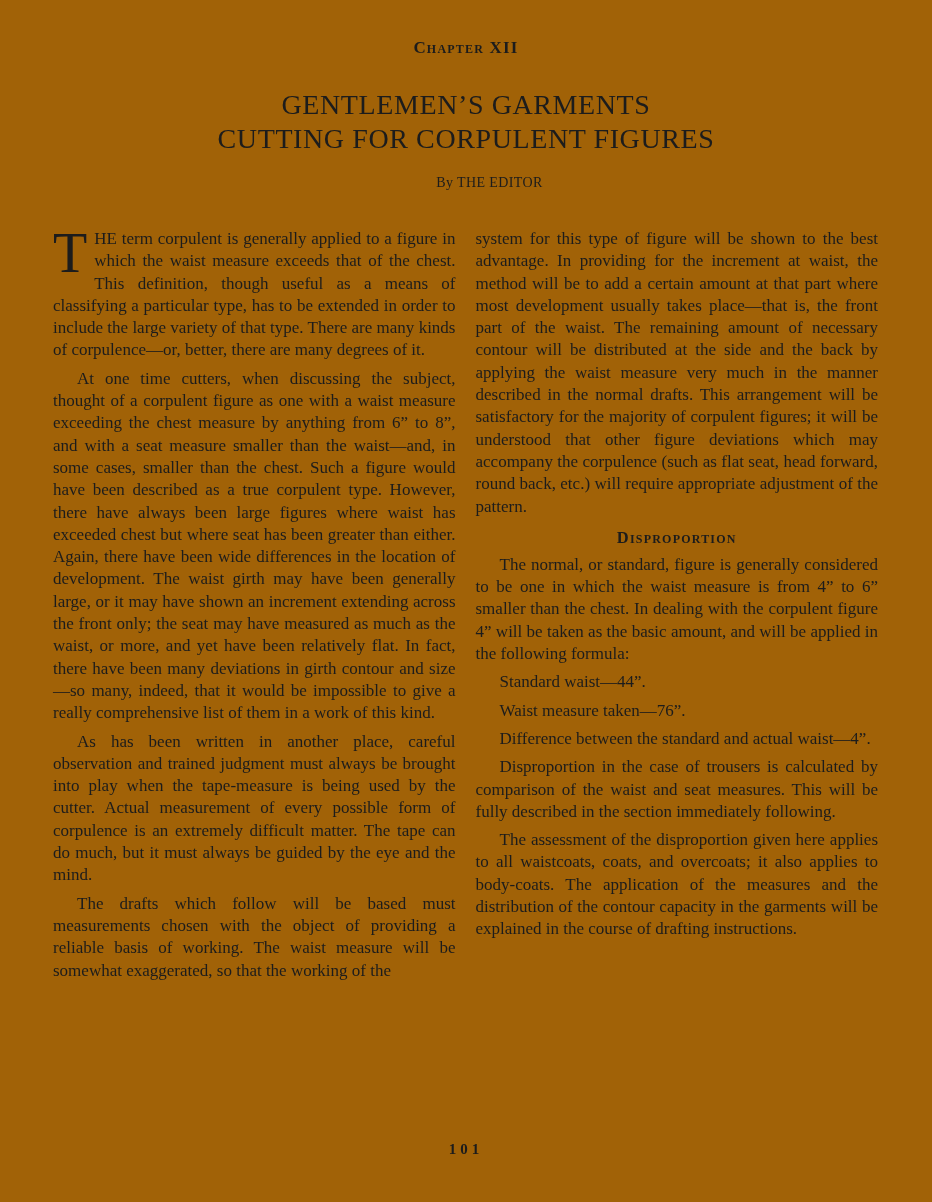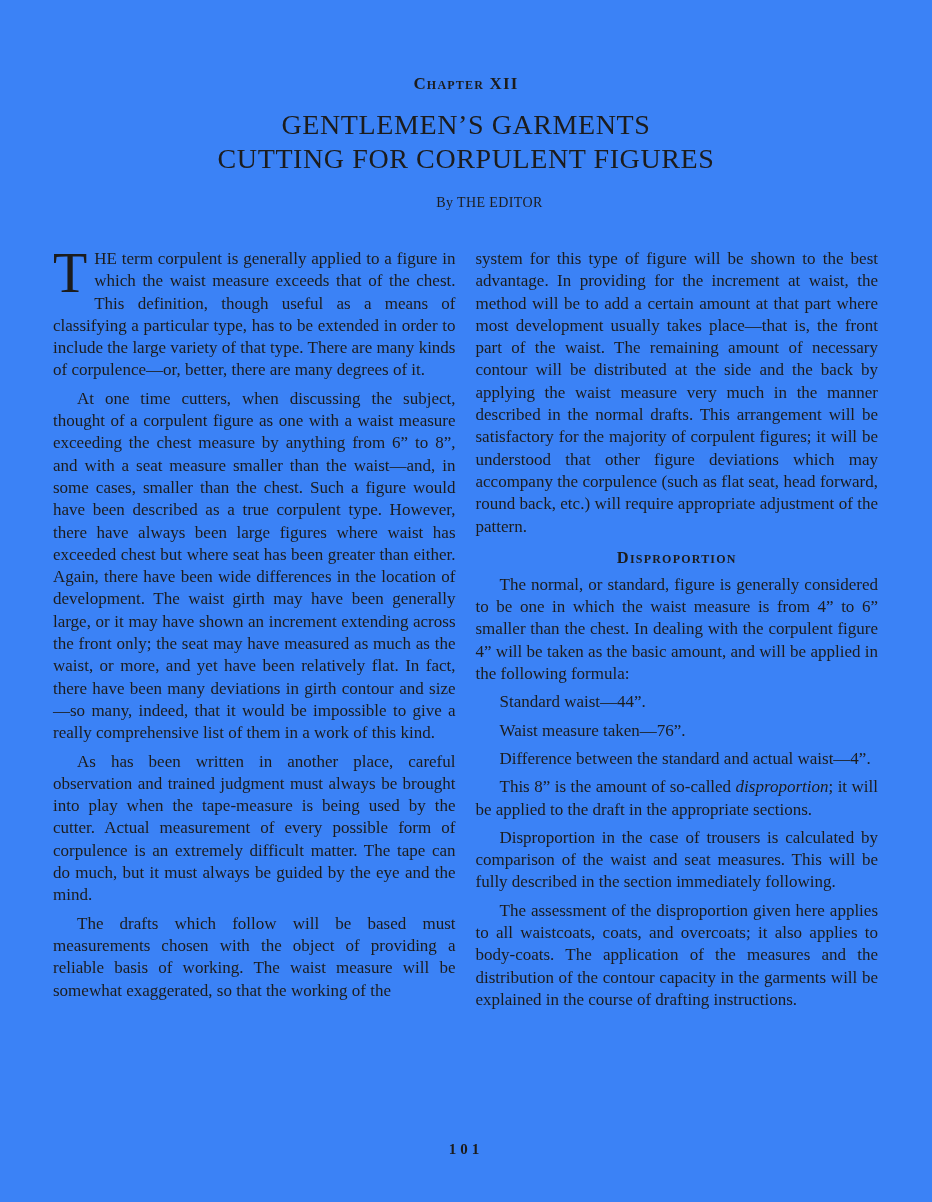--- a/index.html
+++ b/index.html
@@ -4,36 +4,36 @@
 <style>
   html, body {
     margin: 0;
     padding: 0;
     background: #ffffff;
   }
   .page {
     position: relative;
     width: 932px;
     height: 1202px;
-    background: #3b82f6;
+    background: #a16207;
     color: #1c1c1c;
     font-family: "Liberation Serif", "DejaVu Serif", serif;
     box-sizing: border-box;
-    padding-top: 74px;
+    padding-top: 38px;
     overflow: hidden;
   }
   .chapter {
     text-align: center;
     font-variant: small-caps;
     font-weight: bold;
     font-size: 17px;
     letter-spacing: 1.2px;
   }
   .title {
-    margin: 14px 0 0 0;
+    margin: 30px 0 0 0;
     text-align: center;
     font-weight: normal;
     font-size: 28px;
     line-height: 34px;
     letter-spacing: 0.6px;
   }
   .byline {
     margin-top: 19px;
     text-align: center;
     font-size: 14px;
@@ -107,21 +107,20 @@
       <p>The drafts which follow will be based must measurements chosen with the object of providing a reliable basis of working.  The waist measure will be somewhat exaggerated, so that the working of the</p>
     </section>
 
     <section class="col">
       <p class="noindent">system for this type of figure will be shown to the best advantage.  In providing for the increment at waist, the method will be to add a certain amount at that part where most development usually takes place—that is, the front part of the waist.  The remaining amount of necessary contour will be distributed at the side and the back by applying the waist measure very much in the manner described in the normal drafts.  This arrangement will be satisfactory for the majority of corpulent figures; it will be understood that other figure deviations which may accompany the corpulence (such as flat seat, head forward, round back, etc.) will require appropriate adjustment of the pattern.</p>
       <h2 class="subhead">Disproportion</h2>
       <p>The normal, or standard, figure is generally considered to be one in which the waist measure is from 4” to 6” smaller than the chest.  In dealing with the corpulent figure 4” will be taken as the basic amount, and will be applied in the following formula:</p>
       <p>Standard waist—44”.</p>
       <p>Waist measure taken—76”.</p>
       <p>Difference between the standard and actual waist—4”.</p>
-      <p><span>This 8” is the amount of so-called </span><em>disproportion</em><span>; it will be applied to the draft in the appropriate sections.</span></p>
       <p>Disproportion in the case of trousers is calculated by comparison of the waist and seat measures.  This will be fully described in the section immediately following.</p>
       <p>The assessment of the disproportion given here applies to all waistcoats, coats, and overcoats; it also applies to body-coats.  The application of the measures and the distribution of the contour capacity in the garments will be explained in the course of drafting instructions.</p>
     </section>
 
   </main>
 
   <footer class="pagenum-wrap">
     <span class="pagenum">101</span>
   </footer>
 

